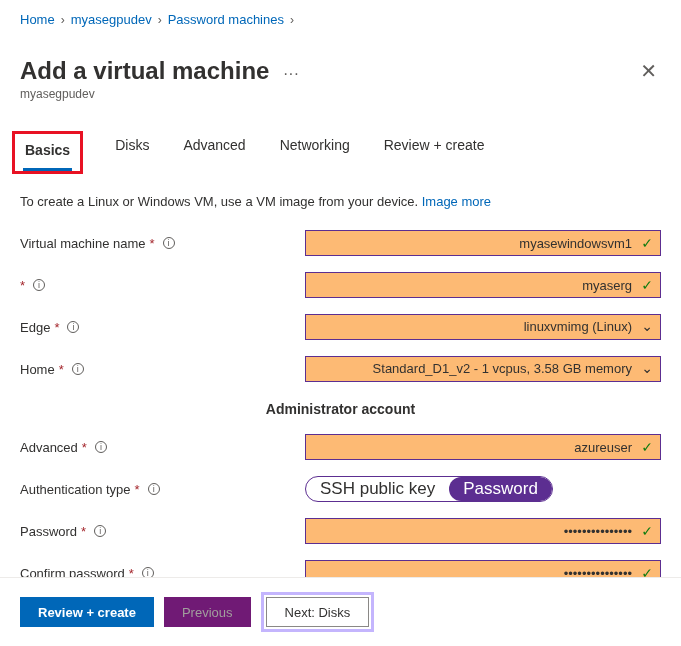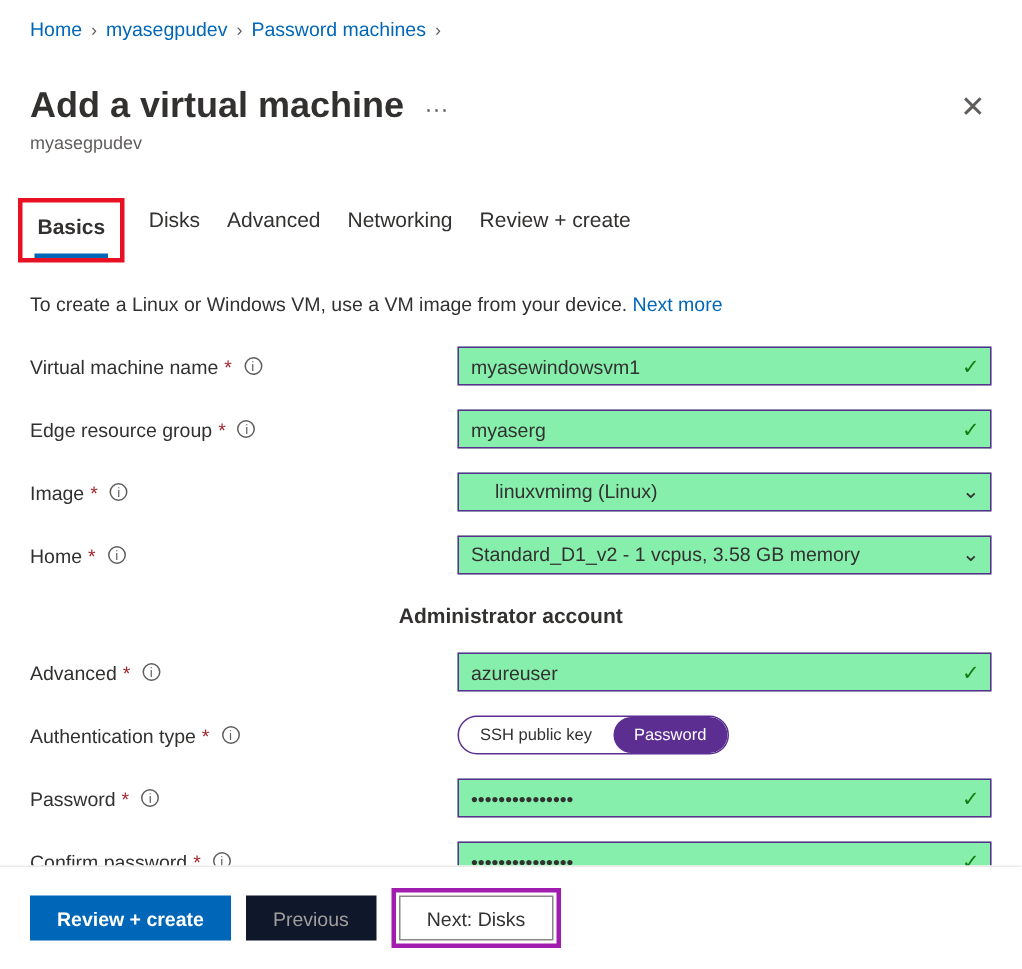--- a/index.html
+++ b/index.html
@@ -9,57 +9,57 @@
     color: #323130;
     background: #fff;
     width: 681px;
     height: 646px;
     padding: 12px 20px 0 20px;
     position: relative;
   }
   .breadcrumb { font-size: 13px; margin-bottom: 28px; display: flex; align-items: center; gap: 6px; }
   .breadcrumb a { color: #0067b8; text-decoration: none; cursor: pointer; }
   .breadcrumb .chev { color: #605e5c; font-size: 12px; }
-  .title-row { display: flex; align-items: flex-start; justify-content: space-between; }
+  .title-row { display: flex; align-items: flex-end; justify-content: space-between; }
   h1 { font-size: 24px; font-weight: 600; margin: 2px 0 2px 0; display: inline-block; }
   .dots { margin-left: 10px; color: #605e5c; font-size: 16px; cursor: pointer; }
   .close-x { font-size: 20px; color: #605e5c; cursor: pointer; padding: 4px; }
   .subtitle { color: #605e5c; font-size: 12px; margin-bottom: 30px; }
-  .tabs { display: flex; gap: 14px; border-bottom: none; margin-bottom: 20px; margin-top: 20px; }
+  .tabs { display: flex; gap: 30px; border-bottom: none; margin-bottom: 20px; margin-top: 20px; }
   .tab { font-size: 14px; padding: 6px 2px 10px 2px; cursor: pointer; color: #323130; border-bottom: 3px solid transparent; }
   .tab.active { font-weight: 600; border-bottom: 3px solid #0067b8; }
   .highlight-red { border: 3px solid #e81123; padding: 2px 8px 0 8px; margin-left: -8px; }
   .desc { font-size: 13px; margin-bottom: 20px; }
   .desc a { color: #0067b8; text-decoration: none; cursor: pointer; }
   .form-row { display: flex; align-items: center; margin-bottom: 14px; min-height: 28px; }
   .label-col { width: 285px; display: flex; align-items: center; gap: 4px; font-size: 13px; }
   .req { color: #a4262c; }
   .info-icon { width: 12px; height: 12px; border: 1px solid #605e5c; border-radius: 50%; display: inline-flex; align-items: center; justify-content: center; font-size: 9px; color: #605e5c; margin-left: 4px; cursor: pointer; }
   .input-col { flex: 1; position: relative; }
   .text-input, .select-input {
     width: 100%; height: 26px; border: 1px solid #5c2e91; padding: 0 28px 0 8px;
-    font-size: 13px; font-family: inherit; color: #323130; background: #86efac;
+    font-size: 13px; font-family: inherit; color: #323130; background: #fdba74; text-align: right;
   }
   .select-input { cursor: pointer; }
   .check-icon { position: absolute; right: 8px; top: 5px; color: #107c10; font-size: 14px; pointer-events: none; }
   .chev-down { position: absolute; right: 8px; top: 4px; color: #323130; font-size: 14px; pointer-events: none; }
   .section-head { font-weight: 600; font-size: 14px; margin: 18px 0 16px 0; text-align: center; }
   .pill-group { display: inline-flex; border: 1px solid #5c2e91; border-radius: 14px; overflow: hidden; height: 26px; }
-  .pill { padding: 3px 14px; font-size: 11px; cursor: pointer; display: flex; align-items: center; }
+  .pill { padding: 3px 14px; font-size: 17px; cursor: pointer; display: flex; align-items: center; }
   .pill.selected { background: #5c2e91; color: #fff; border-radius: 14px; }
   .footer {
     position: absolute; left: 0; right: 0; bottom: 0;
     border-top: 1px solid #edebe9; padding: 14px 20px;
     display: flex; gap: 10px; align-items: center; background: #fff;
   }
   .btn { height: 30px; padding: 0 18px; font-size: 13px; border: none; cursor: pointer; font-family: inherit; }
   .btn-primary { background: #0067b8; color: #fff; font-weight: 600; }
-  .btn-disabled { background: #0f172a; color: #a19f9d; }
+  .btn-disabled { background: #701a75; color: #a19f9d; }
   .btn-default { background: #fff; color: #323130; border: 1px solid #8a8886; }
-  .btn-wrap-red { border: 3px solid #a21caf; padding: 2px; display: inline-block; }
+  .btn-wrap-red { border: 3px solid #c4b5fd; padding: 2px; display: inline-block; }
 </style>
 </head>
 <body>
 
 <div class="breadcrumb">
   <a>Home</a>
   <span class="chev">›</span>
   <a>myasegpudev</a>
   <span class="chev">›</span>
   <a>Password machines</a>
@@ -79,50 +79,49 @@
   <div class="highlight-red">
     <div class="tab active">Basics</div>
   </div>
   <div class="tab">Disks</div>
   <div class="tab">Advanced</div>
   <div class="tab">Networking</div>
   <div class="tab">Review + create</div>
 </div>
 
 <div class="desc">
-  <span>To create a Linux or Windows VM, use a VM image from your device. </span><a>Next more</a>
+  <span>To create a Linux or Windows VM, use a VM image from your device. </span><a>Image more</a>
 </div>
 
 <div class="form-row">
   <div class="label-col">
     <span>Virtual machine name</span>
     <span class="req">*</span>
     <span class="info-icon">i</span>
   </div>
   <div class="input-col">
     <input class="text-input" value="myasewindowsvm1" style="">
     <span class="check-icon">✓</span>
   </div>
 </div>
 
 <div class="form-row">
   <div class="label-col">
-    <span>Edge resource group</span>
     <span class="req">*</span>
     <span class="info-icon">i</span>
   </div>
   <div class="input-col">
     <input class="text-input" value="myaserg" style="">
     <span class="check-icon">✓</span>
   </div>
 </div>
 
 <div class="form-row">
   <div class="label-col">
-    <span>Image</span>
+    <span>Edge</span>
     <span class="req">*</span>
     <span class="info-icon">i</span>
   </div>
   <div class="input-col">
     <div class="select-input" style="line-height:24px;padding-left:24px;">linuxvmimg (Linux)</div>
     <span class="chev-down">⌄</span>
   </div>
 </div>
 
 <div class="form-row">

